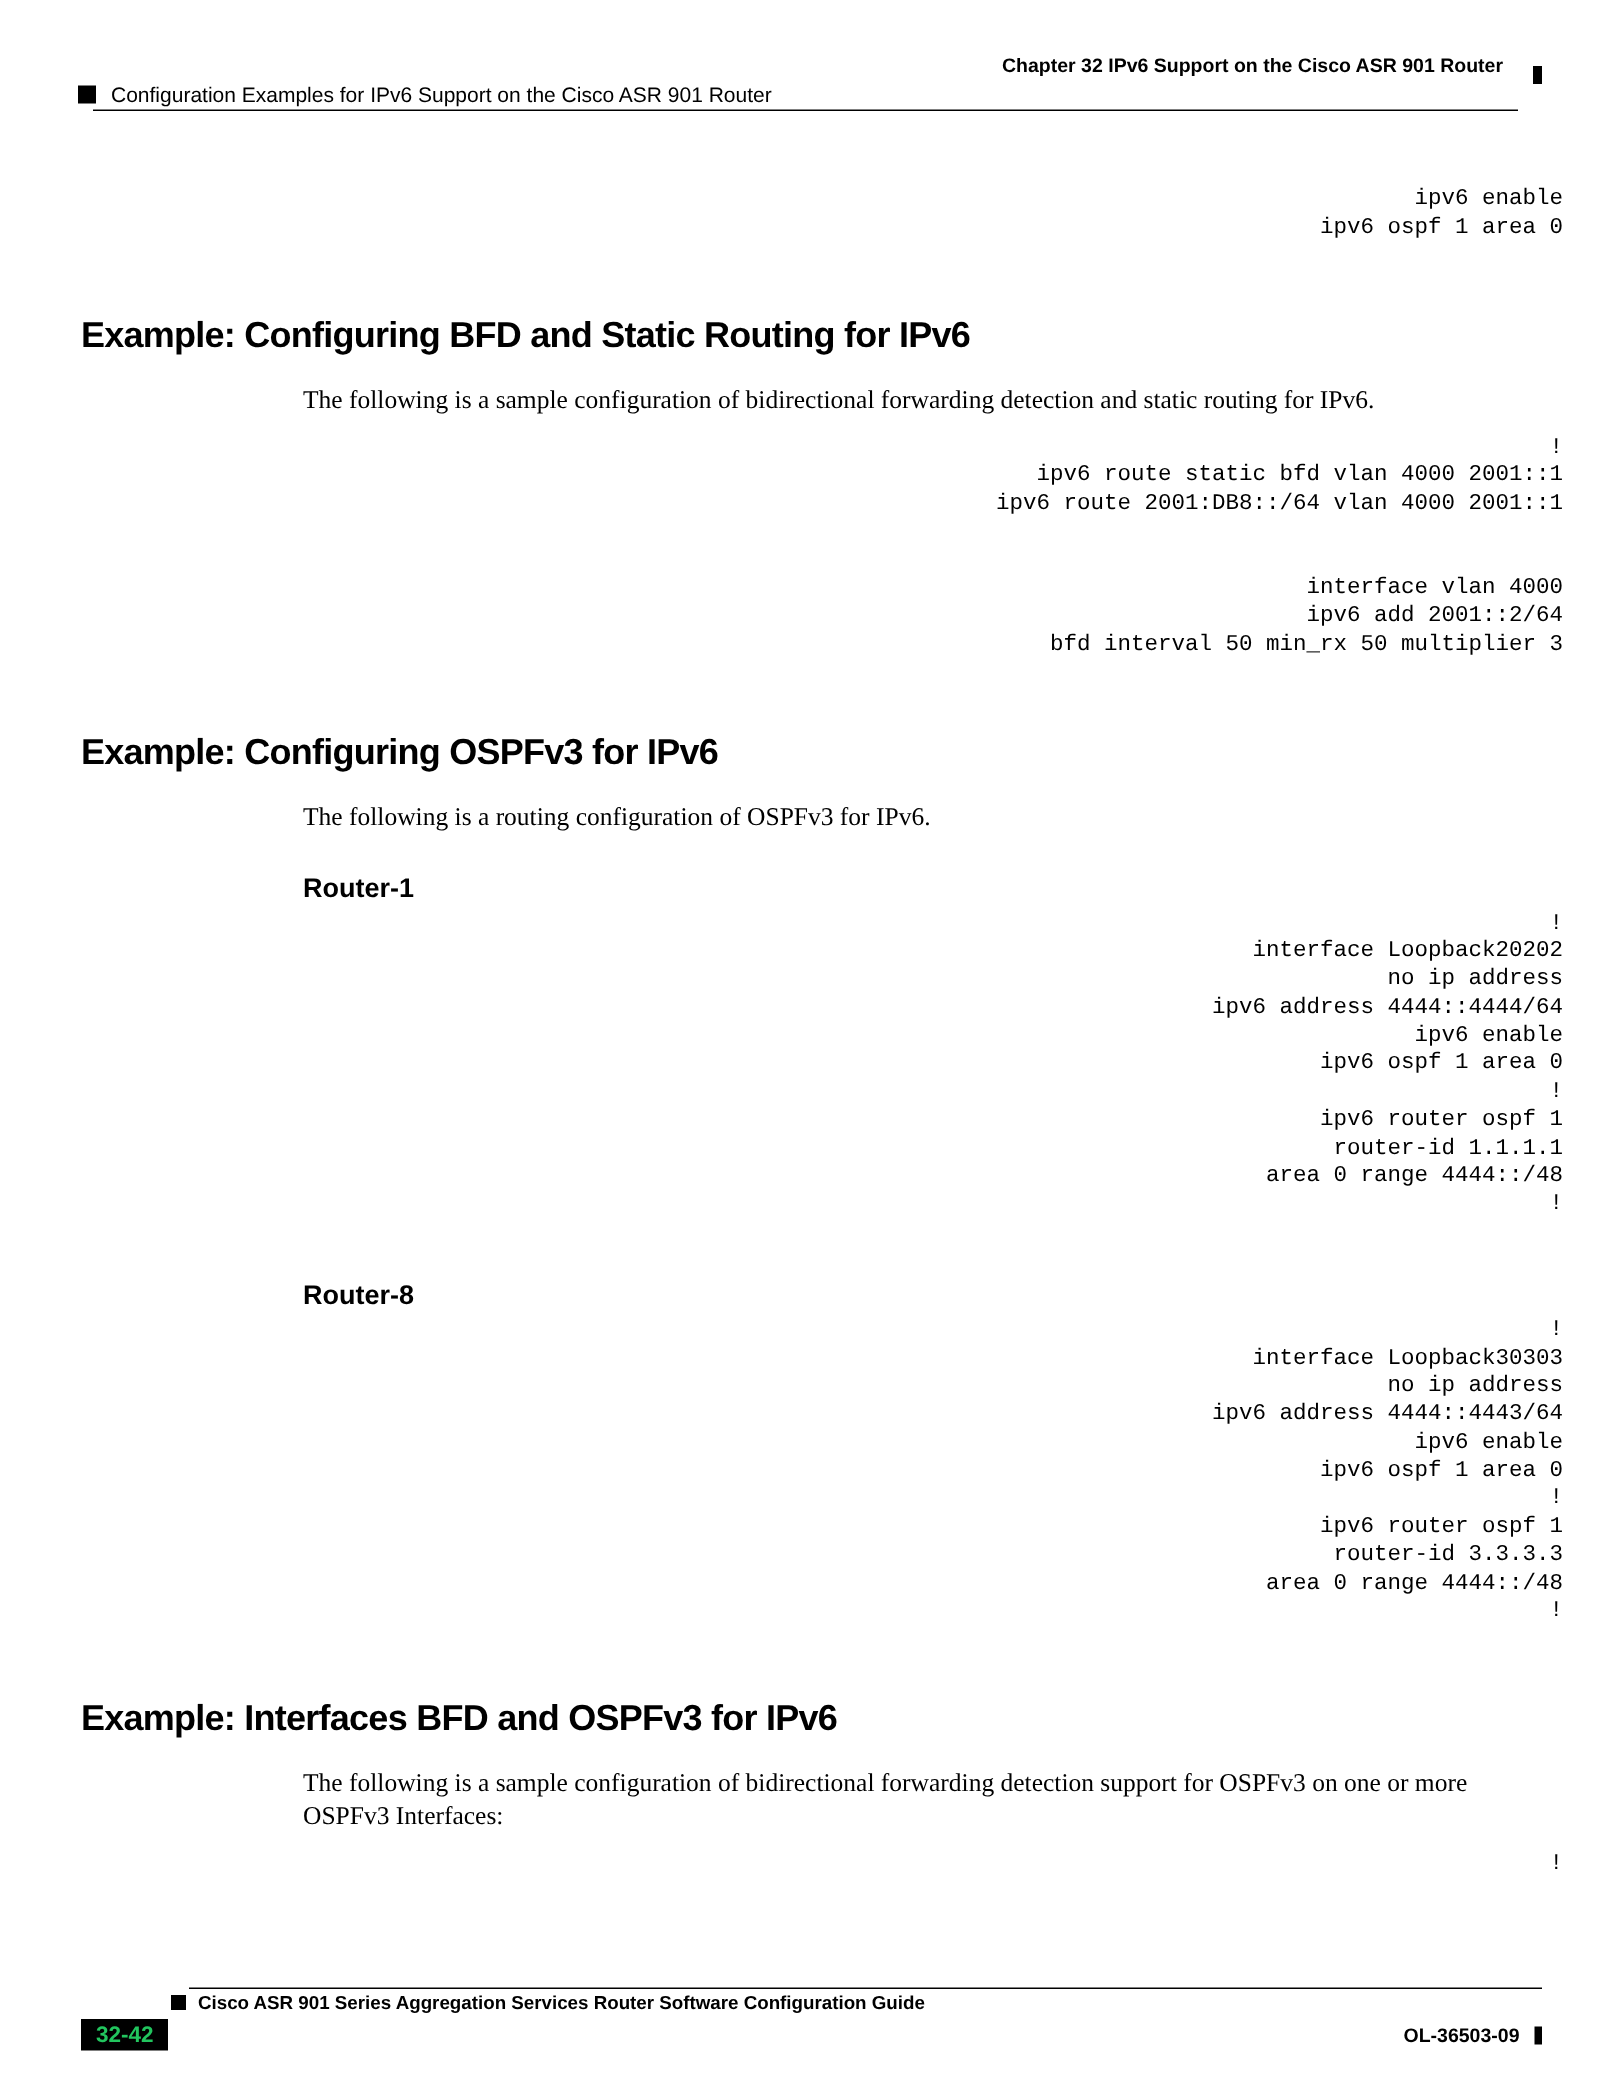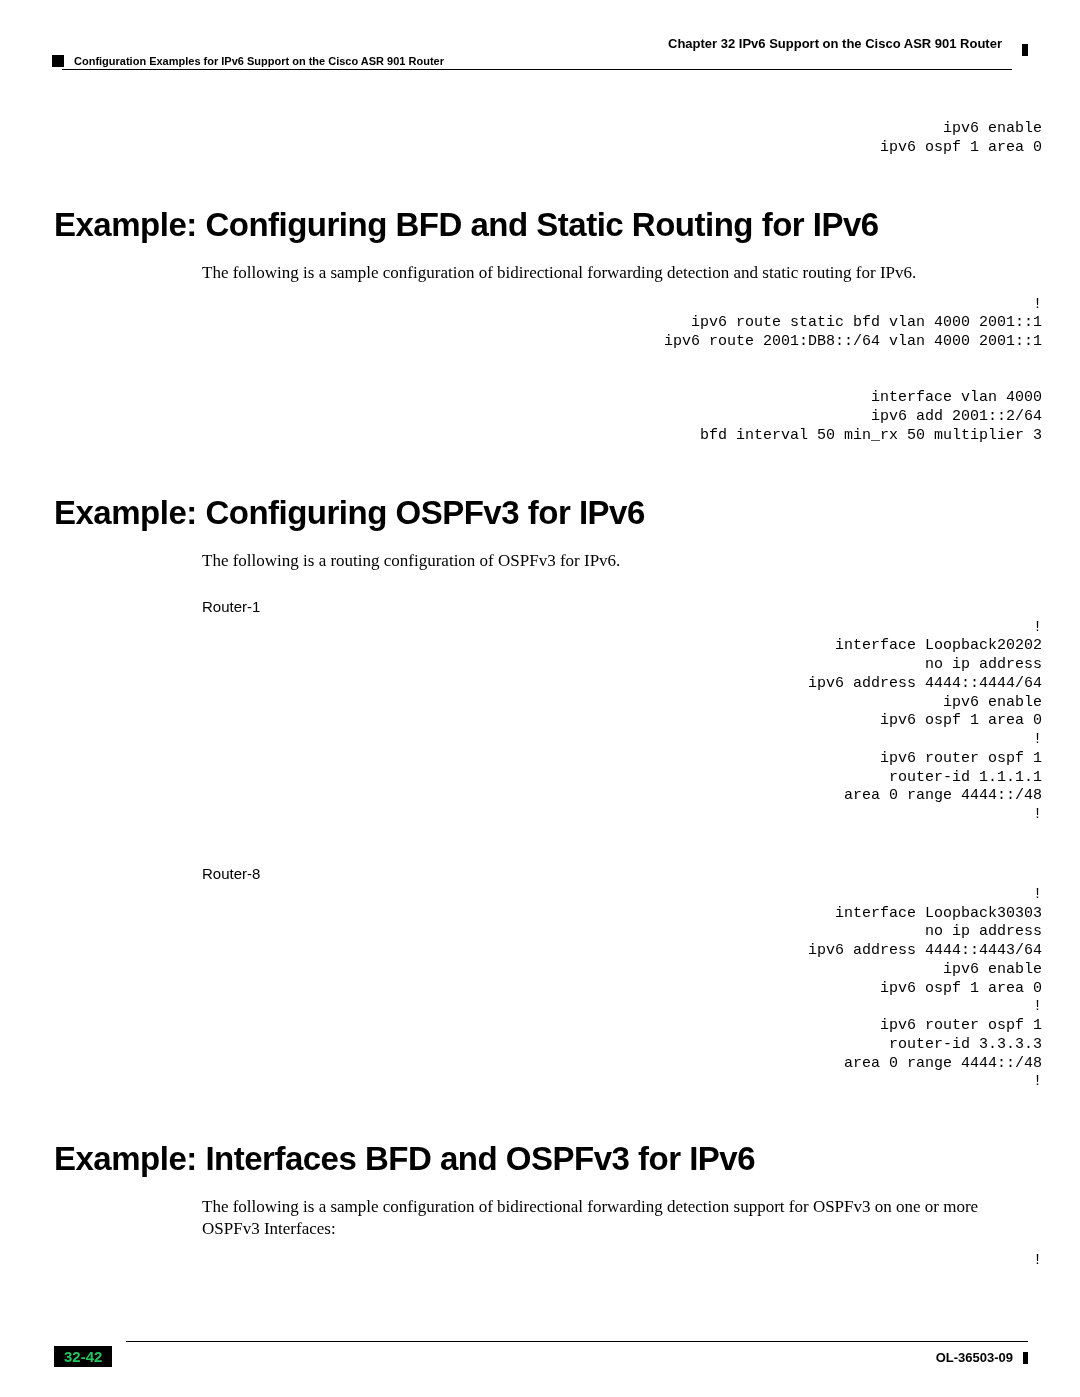--- a/index.html
+++ b/index.html
@@ -41,22 +41,22 @@
   .left-square {
     width: 12px;
     height: 12px;
     background: #000;
     margin-left: 52px;
     margin-right: 10px;
     flex-shrink: 0;
   }
   .sub-header-text {
     font-family: Arial, Helvetica, sans-serif;
-    font-size: 11px;
-    font-weight: bold;
+    font-size: 14px;
+    font-weight: normal;
   }
   .top-rule {
     border-top: 1px solid #000;
     margin: 2px 30px 0 62px;
   }
   .code-block {
     font-family: "Courier New", Courier, monospace;
     font-size: 15px;
     white-space: pre;
     line-height: 1.25;
@@ -64,37 +64,37 @@
     margin-top: 0;
     margin-bottom: 0;
     text-align: right;
   }
   .code-block.snip1 {
     margin-top: 50px;
   }
   h2.section {
     font-family: Arial, Helvetica, sans-serif;
     font-weight: bold;
-    font-size: 33px;
+    font-size: 24px;
     margin: 48px 0 18px 54px;
     letter-spacing: -0.5px;
   }
   h2.section.first {
     margin-top: 48px;
   }
   p.body {
     font-family: "Times New Roman", Times, serif;
     font-size: 17px;
     margin: 16px 40px 12px 202px;
     line-height: 1.3;
   }
   .sub-label {
     font-family: Arial, Helvetica, sans-serif;
-    font-weight: normal;
-    font-size: 15px;
+    font-weight: bold;
+    font-size: 18px;
     margin: 26px 0 4px 202px;
   }
   .footer {
     position: absolute;
     bottom: 30px;
     left: 0;
     right: 0;
   }
   .footer-rule {
     border-top: 1px solid #000;
@@ -202,20 +202,24 @@
  router-id 3.3.3.3
  area 0 range 4444::/48
 !</pre>
 
   <h2 class="section">Example: Interfaces BFD and OSPFv3 for IPv6</h2>
   <p class="body">The following is a sample configuration of bidirectional forwarding detection support for OSPFv3 on one or more OSPFv3 Interfaces:</p>
   <pre class="code-block">!</pre>
 
   <div class="footer">
     <div class="footer-rule"></div>
+    <div class="footer-title-row">
+      <div class="footer-square"></div>
+      <div class="footer-title">Cisco ASR 901 Series Aggregation Services Router Software Configuration Guide</div>
+    </div>
     <div class="footer-bottom">
       <div class="page-badge">32-42</div>
       <div>
         <span class="doc-id">OL-36503-09</span>
         <span class="doc-id-bar"></span>
       </div>
     </div>
   </div>
 
 </div>

